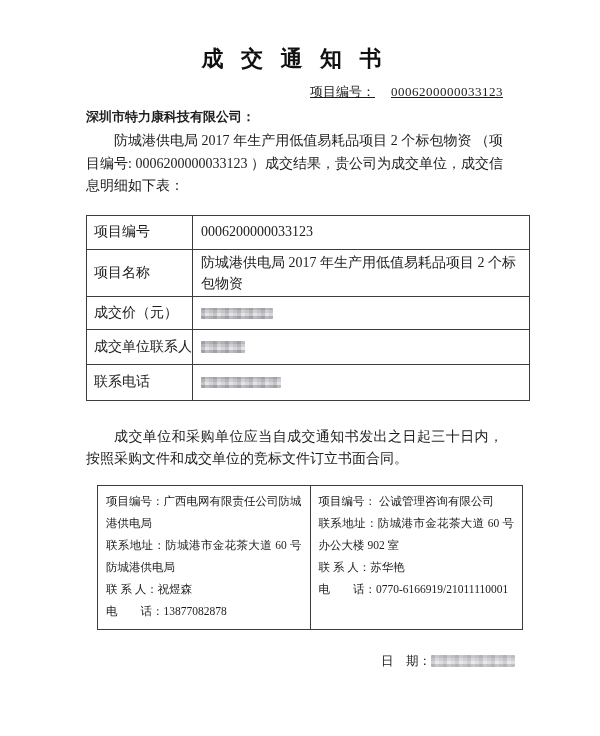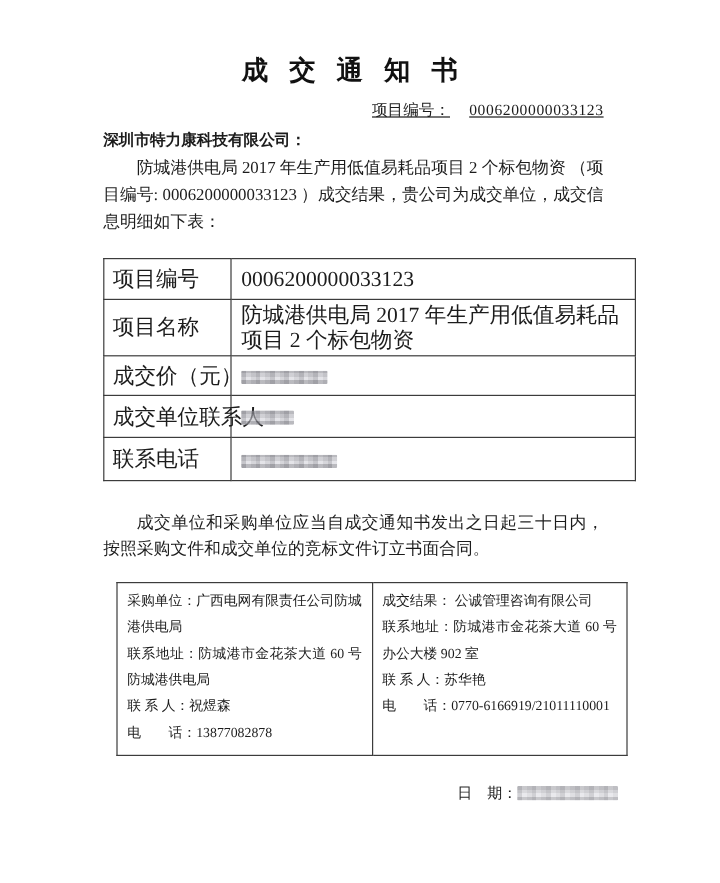--- a/index.html
+++ b/index.html
@@ -54,21 +54,21 @@
   .para2 { margin-top: 25px; }
 
   table.award {
     border-collapse: collapse;
     margin-top: 17px;
     width: 444px;
     table-layout: fixed;
   }
   table.award td {
     border: 1px solid #3c3c3c;
-    font-size: 18px;
+    font-size: 14px;
     padding: 2px 8px;
     vertical-align: middle;
   }
   table.award td.lbl {
     width: 96px;
     padding: 2px 2px 2px 7px;
     white-space: nowrap;
   }
   table.award tr.r1 td { height: 29px; }
   table.award tr.r2 td { height: 42px; line-height: 21px; }
@@ -160,27 +160,27 @@
       </tr>
     </tbody>
   </table>
 
   <p class="para para2">成交单位和采购单位应当自成交通知书发出之日起三十日内，按照采购文件和成交单位的竞标文件订立书面合同。</p>
 
   <table class="contacts">
     <tbody>
       <tr>
         <td>
-          <p>采购单位：广西电网有限责任公司防城港供电局</p>
+          <p>项目编号：广西电网有限责任公司防城港供电局</p>
           <p>联系地址：防城港市金花茶大道 60 号防城港供电局</p>
           <p>联 系 人：祝煜森</p>
           <p>电　　话：13877082878</p>
         </td>
         <td>
-          <p>成交结果： 公诚管理咨询有限公司</p>
+          <p>项目编号： 公诚管理咨询有限公司</p>
           <p>联系地址：防城港市金花茶大道 60 号办公大楼 902 室</p>
           <p>联 系 人：苏华艳</p>
           <p>电　　话：0770-6166919/21011110001</p>
         </td>
       </tr>
     </tbody>
   </table>
 
   <div class="date-line">
     <span>日　期：</span><span class="pixelated px-date"></span>

